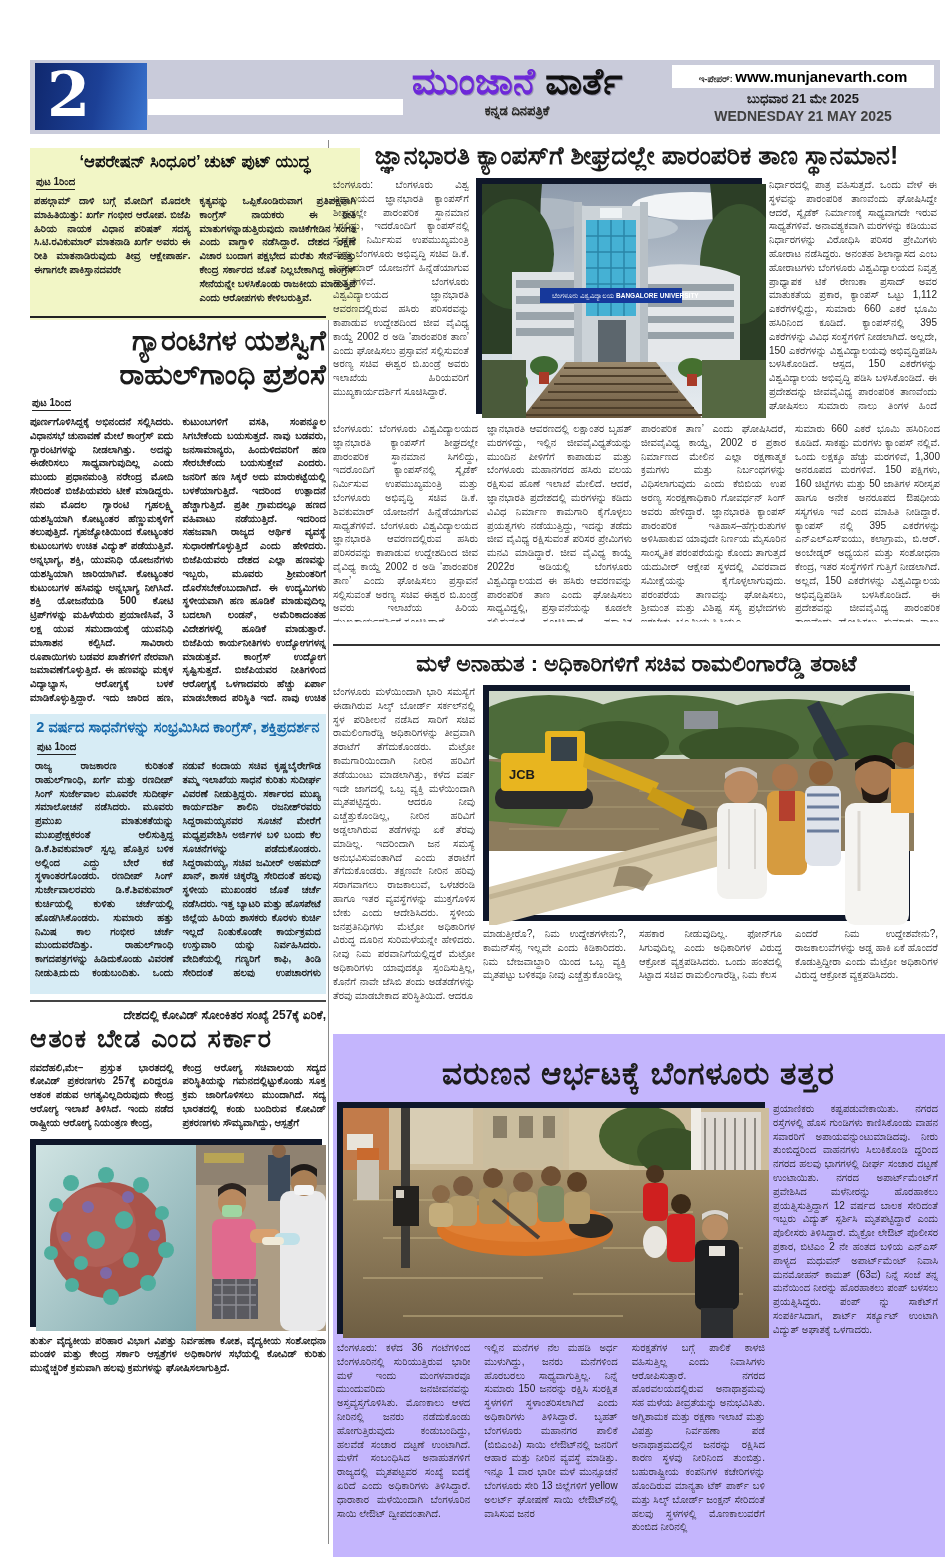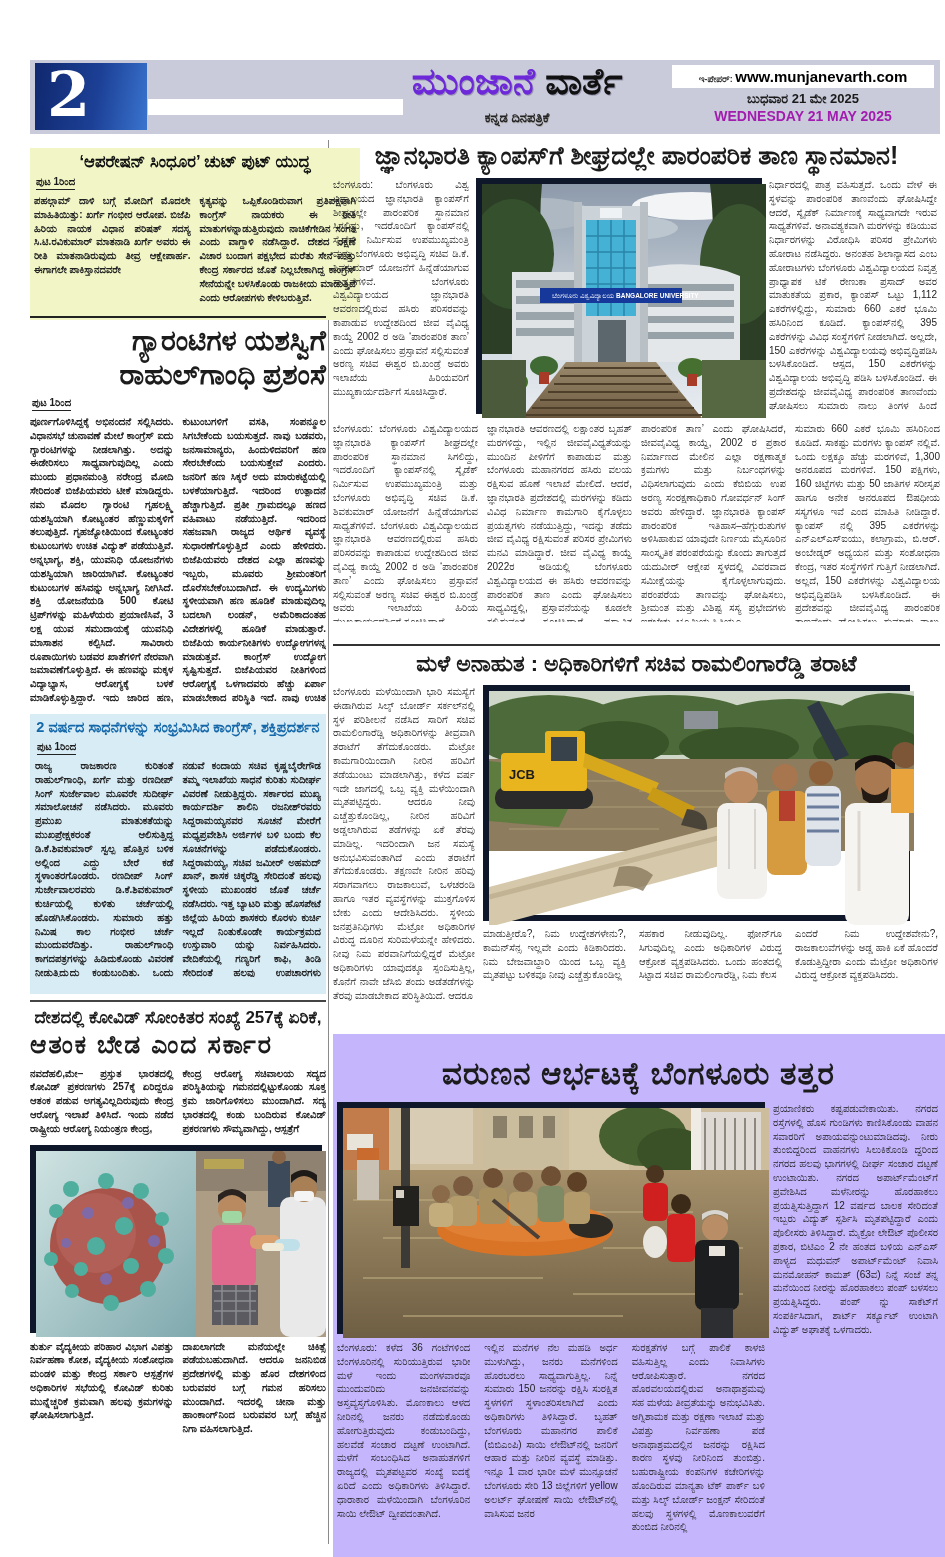--- a/index.html
+++ b/index.html
@@ -8,44 +8,44 @@
   .abs{position:absolute;}
   
   #header{left:30px;top:60px;width:910px;height:74px;background:#c9cbda;}
   #numbox{left:5px;top:3px;width:112px;height:67px;background:linear-gradient(100deg,#10286e 0%,#1c4096 55%,#3a74cf 100%);}
   #numbox .num{font-family:"DejaVu Serif",serif;font-weight:bold;font-size:62px;color:#fff;line-height:64px;padding-left:12px;}
   #hdr-strip{left:118px;top:39px;width:255px;height:16px;background:#fff;}
   #masthead{left:322px;top:1px;width:330px;text-align:center;}
   #masthead .big{font-size:37px;font-weight:bold;letter-spacing:0px;line-height:42px;text-shadow:1px 1px 0 #9a9ab0;}
   #masthead .red{color:#6d28d9;}
   #masthead .blk{color:#111;}
-  #masthead .tag{font-size:13px;font-weight:bold;color:#222;margin-top:7px;text-shadow:0.5px 0.5px 0 #aaa;}
+  #masthead .tag{font-size:13px;font-weight:bold;color:#222;margin-top:0;text-shadow:0.5px 0.5px 0 #aaa;}
   #hdr-right{right:6px;top:5px;width:262px;text-align:center;}
   #epaper-box{background:#fff;padding:3px 6px 2px;font-weight:bold;}
   #epaper-box .lbl{font-size:9px;color:#333;}
   #epaper-box .url{font-size:15px;color:#000;}
   .hdr-date-kn{font-size:13px;font-weight:bold;color:#1a1a1a;margin-top:3px;}
-  .hdr-date-en{font-size:14px;font-weight:bold;color:#a21caf;margin-top:1px;}
+  .hdr-date-en{font-size:14px;font-weight:bold;color:#404040;margin-top:1px;}
   
   .kicker{font-size:10px;font-weight:bold;border-bottom:1.5px solid #222;display:inline-block;padding-bottom:1px;margin:3px 0 4px 2px;}
   .body-txt{font-size:10px;line-height:1.38;text-align:justify;color:#222;}
   .cols{display:flex;gap:9px;}
   .cols > div{flex:1;font-weight:bold;}
   .vrule{left:328px;top:140px;width:1px;height:1404px;background:#8a8a8a;}
   .hrule{height:2px;background:#222;}
   .photo-frame{border:6px solid #0f172a;background:#fff;}
   
   #art-operation{left:30px;top:148px;width:330px;height:172px;background:#f2f6c6;padding:2px 4px;box-sizing:border-box;}
   #art-operation .hl{font-size:16.5px;font-weight:bold;color:#111;text-align:center;margin-top:2px;}
   #art-guarantee{left:30px;top:316px;width:296px;}
   #art-guarantee .hl{font-size:28px;font-weight:bold;text-align:right;line-height:34px;margin-top:6px;}
   #art-congress{left:30px;top:714px;width:296px;height:280px;background:#d7ecf5;padding:3px 5px;box-sizing:border-box;}
   #art-congress .hl{font-size:14.5px;font-weight:bold;color:#1467a9;text-align:center;margin-top:2px;}
   #art-covid{left:30px;top:1000px;width:296px;}
-  #art-covid .hl1{font-size:17px;font-weight:bold;text-align:center;margin-top:6px;}
+  #art-covid .hl1{font-size:12px;font-weight:bold;text-align:right;margin-top:6px;}
   #art-covid .hl2{font-size:25px;font-weight:bold;letter-spacing:2px;margin-top:2px;}
   
   #art-campus{left:333px;top:140px;width:607px;}
   #art-campus .hl{font-size:25px;font-weight:bold;text-align:center;line-height:30px;}
   #campus-row{display:flex;gap:7px;margin-top:8px;}
   #campus-cols{display:flex;gap:9px;margin-top:8px;}
   #campus-cols > div{flex:1;}
   #rule-campus{left:333px;top:644px;width:607px;height:1.5px;background:#333;}
   #art-rain{left:333px;top:650px;width:607px;}
   #art-rain .hl{font-size:22px;font-weight:bold;text-align:center;line-height:28px;}
@@ -172,21 +172,20 @@
         <rect x="244" y="46" width="46" height="140" rx="10" fill="#e9e9ea"></rect>
         <circle cx="268" cy="38" r="13" fill="#a97f55"></circle>
         <path d="M255 32 q13 -14 26 0 l0 -8 q-13 -10 -26 0 z" fill="#1e1a18"></path>
         <rect x="258" y="40" width="20" height="10" rx="4" fill="#f4f4f4"></rect>
         <rect x="238" y="88" width="26" height="12" rx="6" fill="#bfe0e8"></rect>
         <rect x="226" y="92" width="22" height="8" rx="4" fill="#f0ead8"></rect>
       </svg>
     </div>
     <div class="cols" style="height:158px;overflow:hidden;margin-top:7px;">
       <div class="body-txt">ತುರ್ತು ವೈದ್ಯಕೀಯ ಪರಿಹಾರ ವಿಭಾಗ ವಿಪತ್ತು ನಿರ್ವಹಣಾ ಕೋಶ, ವೈದ್ಯಕೀಯ ಸಂಶೋಧನಾ ಮಂಡಳಿ ಮತ್ತು ಕೇಂದ್ರ ಸರ್ಕಾರಿ ಆಸ್ಪತ್ರೆಗಳ ಅಧಿಕಾರಿಗಳ ಸಭೆಯಲ್ಲಿ ಕೋವಿಡ್ ಕುರಿತು ಮುನ್ನೆಚ್ಚರಿಕೆ ಕ್ರಮವಾಗಿ ಹಲವು ಕ್ರಮಗಳನ್ನು ಘೋಷಿಸಲಾಗುತ್ತಿದೆ.</div>
-      <div class="body-txt">ದಾಖಲಾಗದೇ ಮನೆಯಲ್ಲೇ ಚಿಕಿತ್ಸೆ ಪಡೆಯಬಹುದಾಗಿದೆ. ಆದರೂ ಜನನಿಬಿಡ ಪ್ರದೇಶಗಳಲ್ಲಿ ಮತ್ತು ಹೊರ ದೇಶಗಳಿಂದ ಬರುವವರ ಬಗ್ಗೆ ಗಮನ ಹರಿಸಲು ಮುಂದಾಗಿದೆ. ಇದರಲ್ಲಿ ಚೀನಾ ಮತ್ತು ಹಾಂಕಾಂಗ್‌ನಿಂದ ಬರುವವರ ಬಗ್ಗೆ ಹೆಚ್ಚಿನ ನಿಗಾ ವಹಿಸಲಾಗುತ್ತಿದೆ.</div>
     </div>
   </div>
 
   <div id="art-campus" class="abs">
     <div class="hl">ಜ್ಞಾನಭಾರತಿ ಕ್ಯಾಂಪಸ್‌ಗೆ ಶೀಘ್ರದಲ್ಲೇ ಪಾರಂಪರಿಕ ತಾಣ ಸ್ಥಾನಮಾನ!</div>
     <div id="campus-row">
       <div class="body-txt" style="width:136px;height:232px;overflow:hidden;flex:none;">ಬೆಂಗಳೂರು: ಬೆಂಗಳೂರು ವಿಶ್ವ ವಿದ್ಯಾಲಯದ ಜ್ಞಾನಭಾರತಿ ಕ್ಯಾಂಪಸ್‌ಗೆ ಶೀಘ್ರದಲ್ಲೇ ಪಾರಂಪರಿಕ ಸ್ಥಾನಮಾನ ಸಿಗಲಿದ್ದು, ಇದರೊಂದಿಗೆ ಕ್ಯಾಂಪಸ್‌ನಲ್ಲಿ ಸ್ಕೈಡೆಕ್ ನಿರ್ಮಿಸುವ ಉಪಮುಖ್ಯಮಂತ್ರಿ ಮತ್ತು ಬೆಂಗಳೂರು ಅಭಿವೃದ್ಧಿ ಸಚಿವ ಡಿ.ಕೆ. ಶಿವಕುಮಾರ್ ಯೋಜನೆಗೆ ಹಿನ್ನೆಡೆಯಾಗುವ ಸಾಧ್ಯತೆಗಳಿವೆ. ಬೆಂಗಳೂರು ವಿಶ್ವವಿದ್ಯಾಲಯದ ಜ್ಞಾನಭಾರತಿ ಆವರಣದಲ್ಲಿರುವ ಹಸಿರು ಪರಿಸರವನ್ನು ಕಾಪಾಡುವ ಉದ್ದೇಶದಿಂದ ಜೀವ ವೈವಿಧ್ಯ ಕಾಯ್ದೆ 2002 ರ ಅಡಿ ‘ಪಾರಂಪರಿಕ ತಾಣ’ ಎಂದು ಘೋಷಿಸಲು ಪ್ರಸ್ತಾವನೆ ಸಲ್ಲಿಸುವಂತೆ ಅರಣ್ಯ ಸಚಿವ ಈಶ್ವರ ಬಿ.ಖಂಡ್ರೆ ಅವರು ಇಲಾಖೆಯ ಹಿರಿಯವರಿಗೆ ಮುಖ್ಯಕಾರ್ಯದರ್ಶಿಗೆ ಸೂಚಿಸಿದ್ದಾರೆ.</div>
       <div class="photo-frame" style="width:286px;height:236px;flex:none;box-sizing:border-box;">
         <svg width="284" height="234" viewBox="0 0 284 234">
           <defs>

